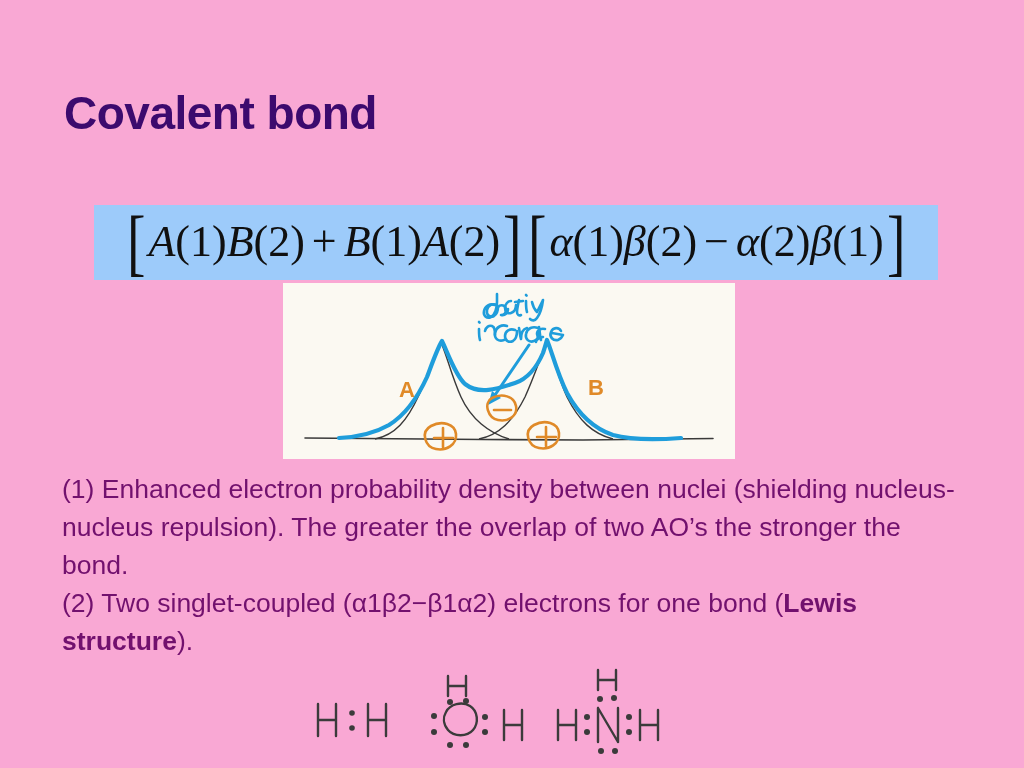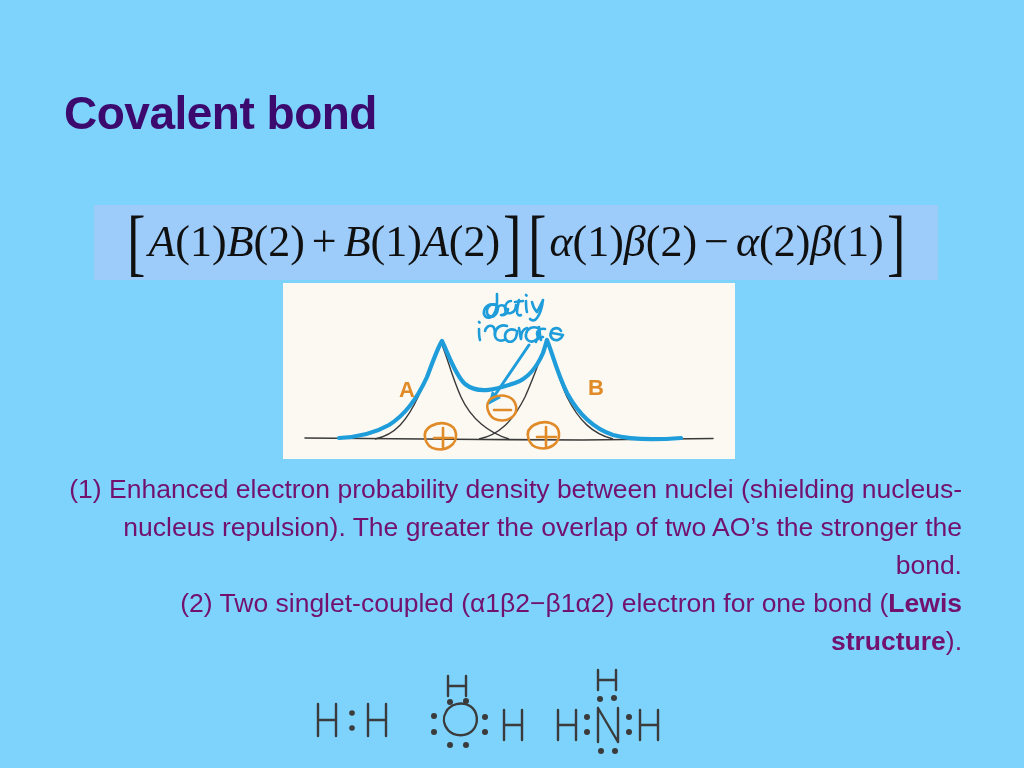--- a/index.html
+++ b/index.html
@@ -13,21 +13,21 @@
     font-family: "Liberation Sans", sans-serif;
     overflow: hidden;
     position: relative;
   }
 
   #slide {
     position: absolute;
     left: 0; top: 0;
     width: 1024px;
     height: 768px;
-    background: #7dd3fc;
+    background: #f9a8d4;
   }
 
   
   #slide-title {
     position: absolute;
     left: 64px;
     top: 88px;
     font-size: 46px;
     font-weight: bold;
     color: #3c0a6e;
@@ -80,21 +80,21 @@
     background: #fbf9f2;
   }
   #sketch-figure svg { display: block; }
 
   
   #body-text {
     position: absolute;
     left: 62px;
     top: 470px;
     width: 900px;
-    text-align: right;
+    text-align: left;
     color: #72116e;
     font-size: 26.5px;
     line-height: 38px;
     font-family: "Liberation Sans", sans-serif;
   }
   #body-text .para { margin: 0; }
   #body-text .bold { font-weight: bold; }
   #body-text .gk { }
 
   
@@ -206,21 +206,21 @@
     </svg>
   </div>
 
   <div id="body-text">
     <p class="para">
       <span>(1)</span>
       <span>Enhanced electron probability density between nuclei (shielding nucleus-nucleus repulsion). The greater the overlap of two AO’s the stronger the bond.</span>
     </p>
     <p class="para">
       <span>(2)</span>
-      <span>Two singlet-coupled (</span><span class="gk">α1β2−β1α2</span><span>) electron for one bond (</span><span class="bold">Lewis structure</span><span>).</span>
+      <span>Two singlet-coupled (</span><span class="gk">α1β2−β1α2</span><span>) electrons for one bond (</span><span class="bold">Lewis structure</span><span>).</span>
     </p>
   </div>
 
   <div id="lewis-row">
     <svg width="424" height="96" viewBox="0 0 424 96" xmlns="http://www.w3.org/2000/svg">
       <g stroke="#3b3b3b" stroke-width="2.4" fill="none" stroke-linecap="round">
 
         <g>
           <path d="M18,36 L18,68 M36,36 L36,68 M18,52 L36,52"></path>
           <path d="M68,36 L68,68 M86,36 L86,68 M68,52 L86,52"></path>

